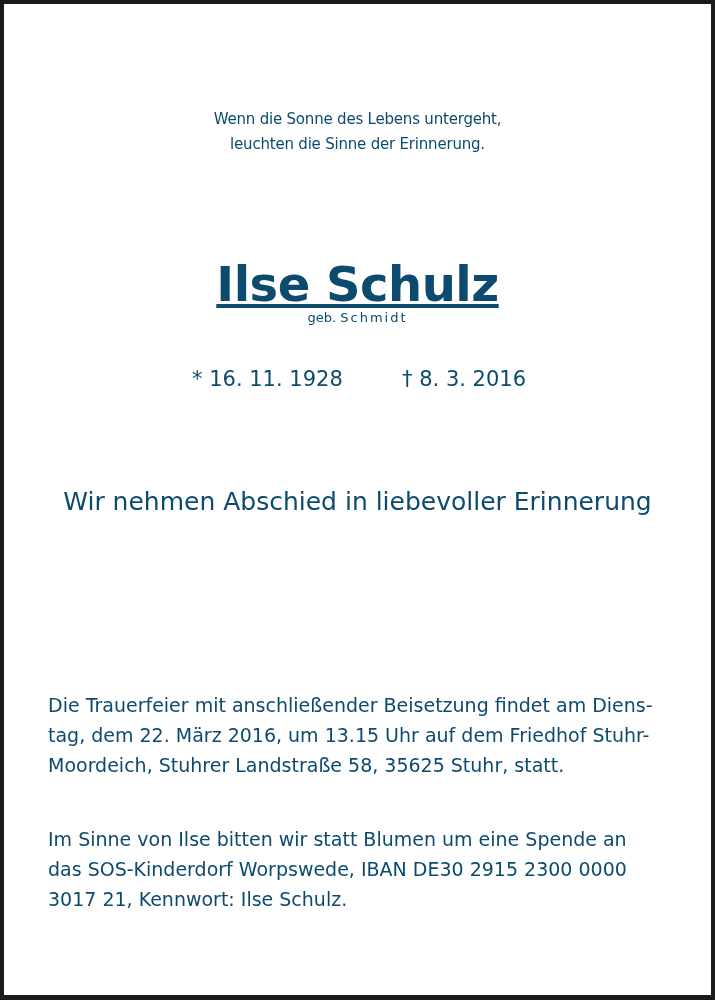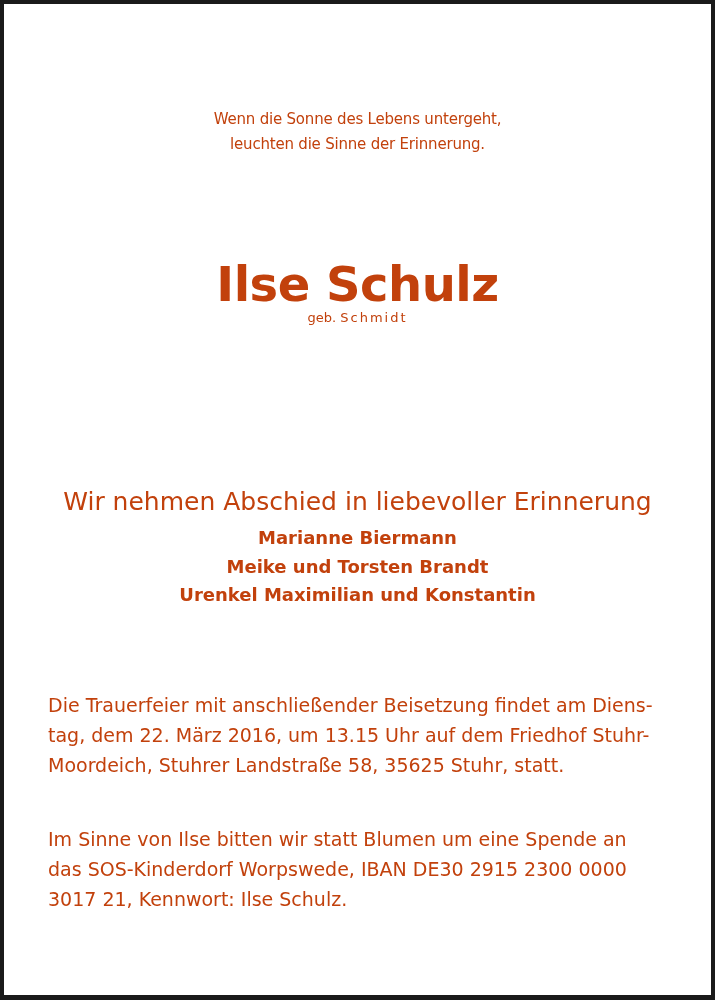--- a/index.html
+++ b/index.html
@@ -1,29 +1,29 @@
 <!DOCTYPE html>
 <html><head>
   <meta charset="utf-8">
   <style>
     html, body { margin: 0; padding: 0; }
     body { width: 715px; height: 1000px; background: #1a1a1a; position: relative; overflow: hidden; }
     .frame {
       position: absolute; left: 4px; top: 4px; width: 707px; height: 991px;
       background: #ffffff;
       font-family: "DejaVu Sans", "Liberation Sans", sans-serif;
-      color: #c2410c;
+      color: #0c4a6e;
     }
     .motto {
       position: absolute; top: 103px; left: 0; width: 100%;
       text-align: center; font-size: 15px; line-height: 25px; letter-spacing: -0.2px;
     }
     .name {
       position: absolute; top: 250px; left: 0; width: 100%;
-      text-align: center; font-size: 48px; font-weight: bold; line-height: 60px; letter-spacing: -0.5px;
+      text-align: center; font-size: 48px; font-weight: bold; line-height: 60px; letter-spacing: -0.5px; text-decoration: underline;
     }
     .maiden {
       position: absolute; top: 300px; left: 0; width: 100%;
       text-align: center; font-size: 13px; line-height: 28px;
       font-family: "DejaVu Sans", sans-serif;
     }
     .maiden .spaced { letter-spacing: 2px; }
     .dates {
       position: absolute; top: 360px; left: 188px; width: 340px; height: 30px;
       font-size: 21px; line-height: 30px;
@@ -56,28 +56,27 @@
     <div>leuchten die Sinne der Erinnerung.</div>
   </div>
 
   <div class="name">Ilse Schulz</div>
 
   <div class="maiden">
     <span>geb.</span>
     <span class="spaced">Schmidt</span>
   </div>
 
+  <div class="dates">
+    <span class="birth">* 16. 11. 1928</span>
+    <span class="death">† 8. 3. 2016</span>
+  </div>
 
   <div class="farewell">Wir nehmen Abschied in liebevoller Erinnerung</div>
 
-  <div class="mourners">
-    <div>Marianne Biermann</div>
-    <div>Meike und Torsten Brandt</div>
-    <div>Urenkel Maximilian und Konstantin</div>
-  </div>
 
   <div class="para para1">
     <div>Die Trauerfeier mit anschließender Beisetzung findet am Diens-</div>
     <div>tag, dem 22. März 2016, um 13.15 Uhr auf dem Friedhof Stuhr-</div>
     <div>Moordeich, Stuhrer Landstraße 58, 35625 Stuhr, statt.</div>
   </div>
 
   <div class="para para2">
     <div>Im Sinne von Ilse bitten wir statt Blumen um eine Spende an</div>
     <div>das SOS-Kinderdorf Worpswede, IBAN DE30 2915 2300 0000</div>

